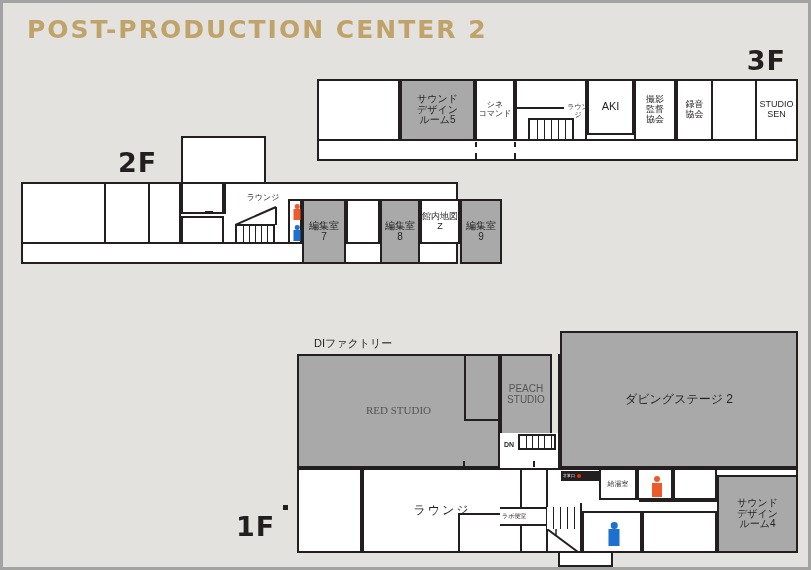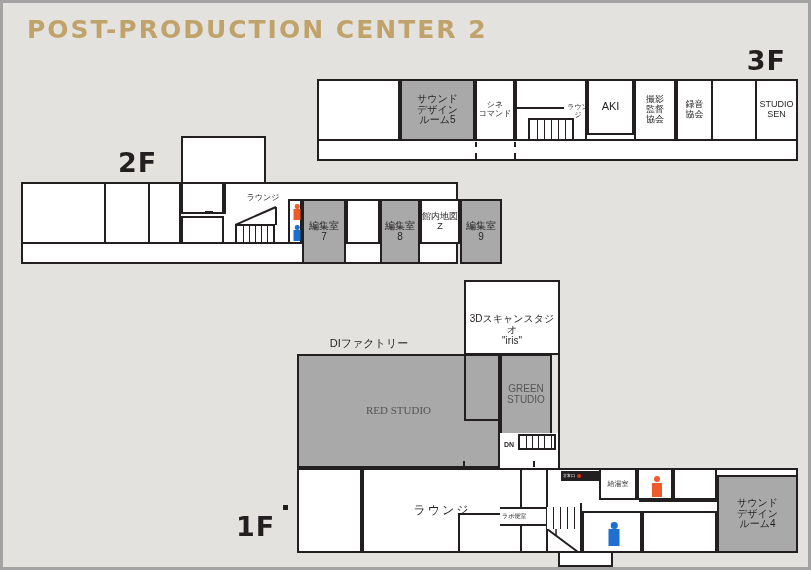--- a/index.html
+++ b/index.html
@@ -198,34 +198,33 @@
     <span style="white-space:pre-line">館内地図
 Z</span>
   </div>
   <div class="rm gray" style="left:457px;top:196px;width:42px;height:65px;font-size:10px;">
     <span style="white-space:pre-line">編集室
 9</span>
   </div>
 
   <div class="floor-tag" id="tag-1f">1F</div>
 
-  <div class="lbl" style="left:295px;top:334px;width:110px;font-size:11px;text-align:center;padding-left:16px;">DIファクトリー</div>
-
-  <div class="rm" style="left:461px;top:277px;width:96px;height:75px;font-size:10px;align-items:center;">
-    <span style="white-space:pre-line;display:block;padding-top:26px;">3Dスキャンスタジオ
-"iris"</span>
-  </div>
+  <div class="lbl" style="left:295px;top:334px;width:110px;font-size:11px;text-align:left;padding-left:16px;">DIファクトリー</div>
+
 
   <div class="rm gray" style="left:294px;top:351px;width:203px;height:114px;font-family:Liberation Serif, serif;">
     <span class="gy" style="font-size:11px;color:#555;">RED STUDIO</span>
   </div>
   <div class="rm gray" style="left:461px;top:351px;width:36px;height:67px;"></div>
   <div class="rm gray" style="left:497px;top:351px;width:52px;height:81px;font-size:10px;">
-    <span class="gy" style="white-space:pre-line;color:#555;">GREEN
+    <span class="gy" style="white-space:pre-line;color:#555;">PEACH
 STUDIO</span>
+  </div>
+  <div class="rm gray" style="left:557px;top:328px;width:238px;height:137px;">
+    <span style="font-size:12px;color:#231f20;">ダビングステージ 2</span>
   </div>
 
   <div class="rm" style="left:497px;top:430px;width:60px;height:35px;border:none;background:#fff;"></div>
   <div class="wall" style="left:495px;top:351px;width:2px;height:81px;"></div>
   <div class="wall" style="left:555px;top:351px;width:2px;height:114px;"></div>
   <div class="lbl" style="left:497px;top:438px;width:18px;font-size:7px;font-weight:bold;">DN</div>
   <div class="stairs" style="left:515px;top:431px;width:38px;height:16px;">
     <i style="left:6px"></i>
       <i style="left:12px"></i>
       <i style="left:18px"></i>

